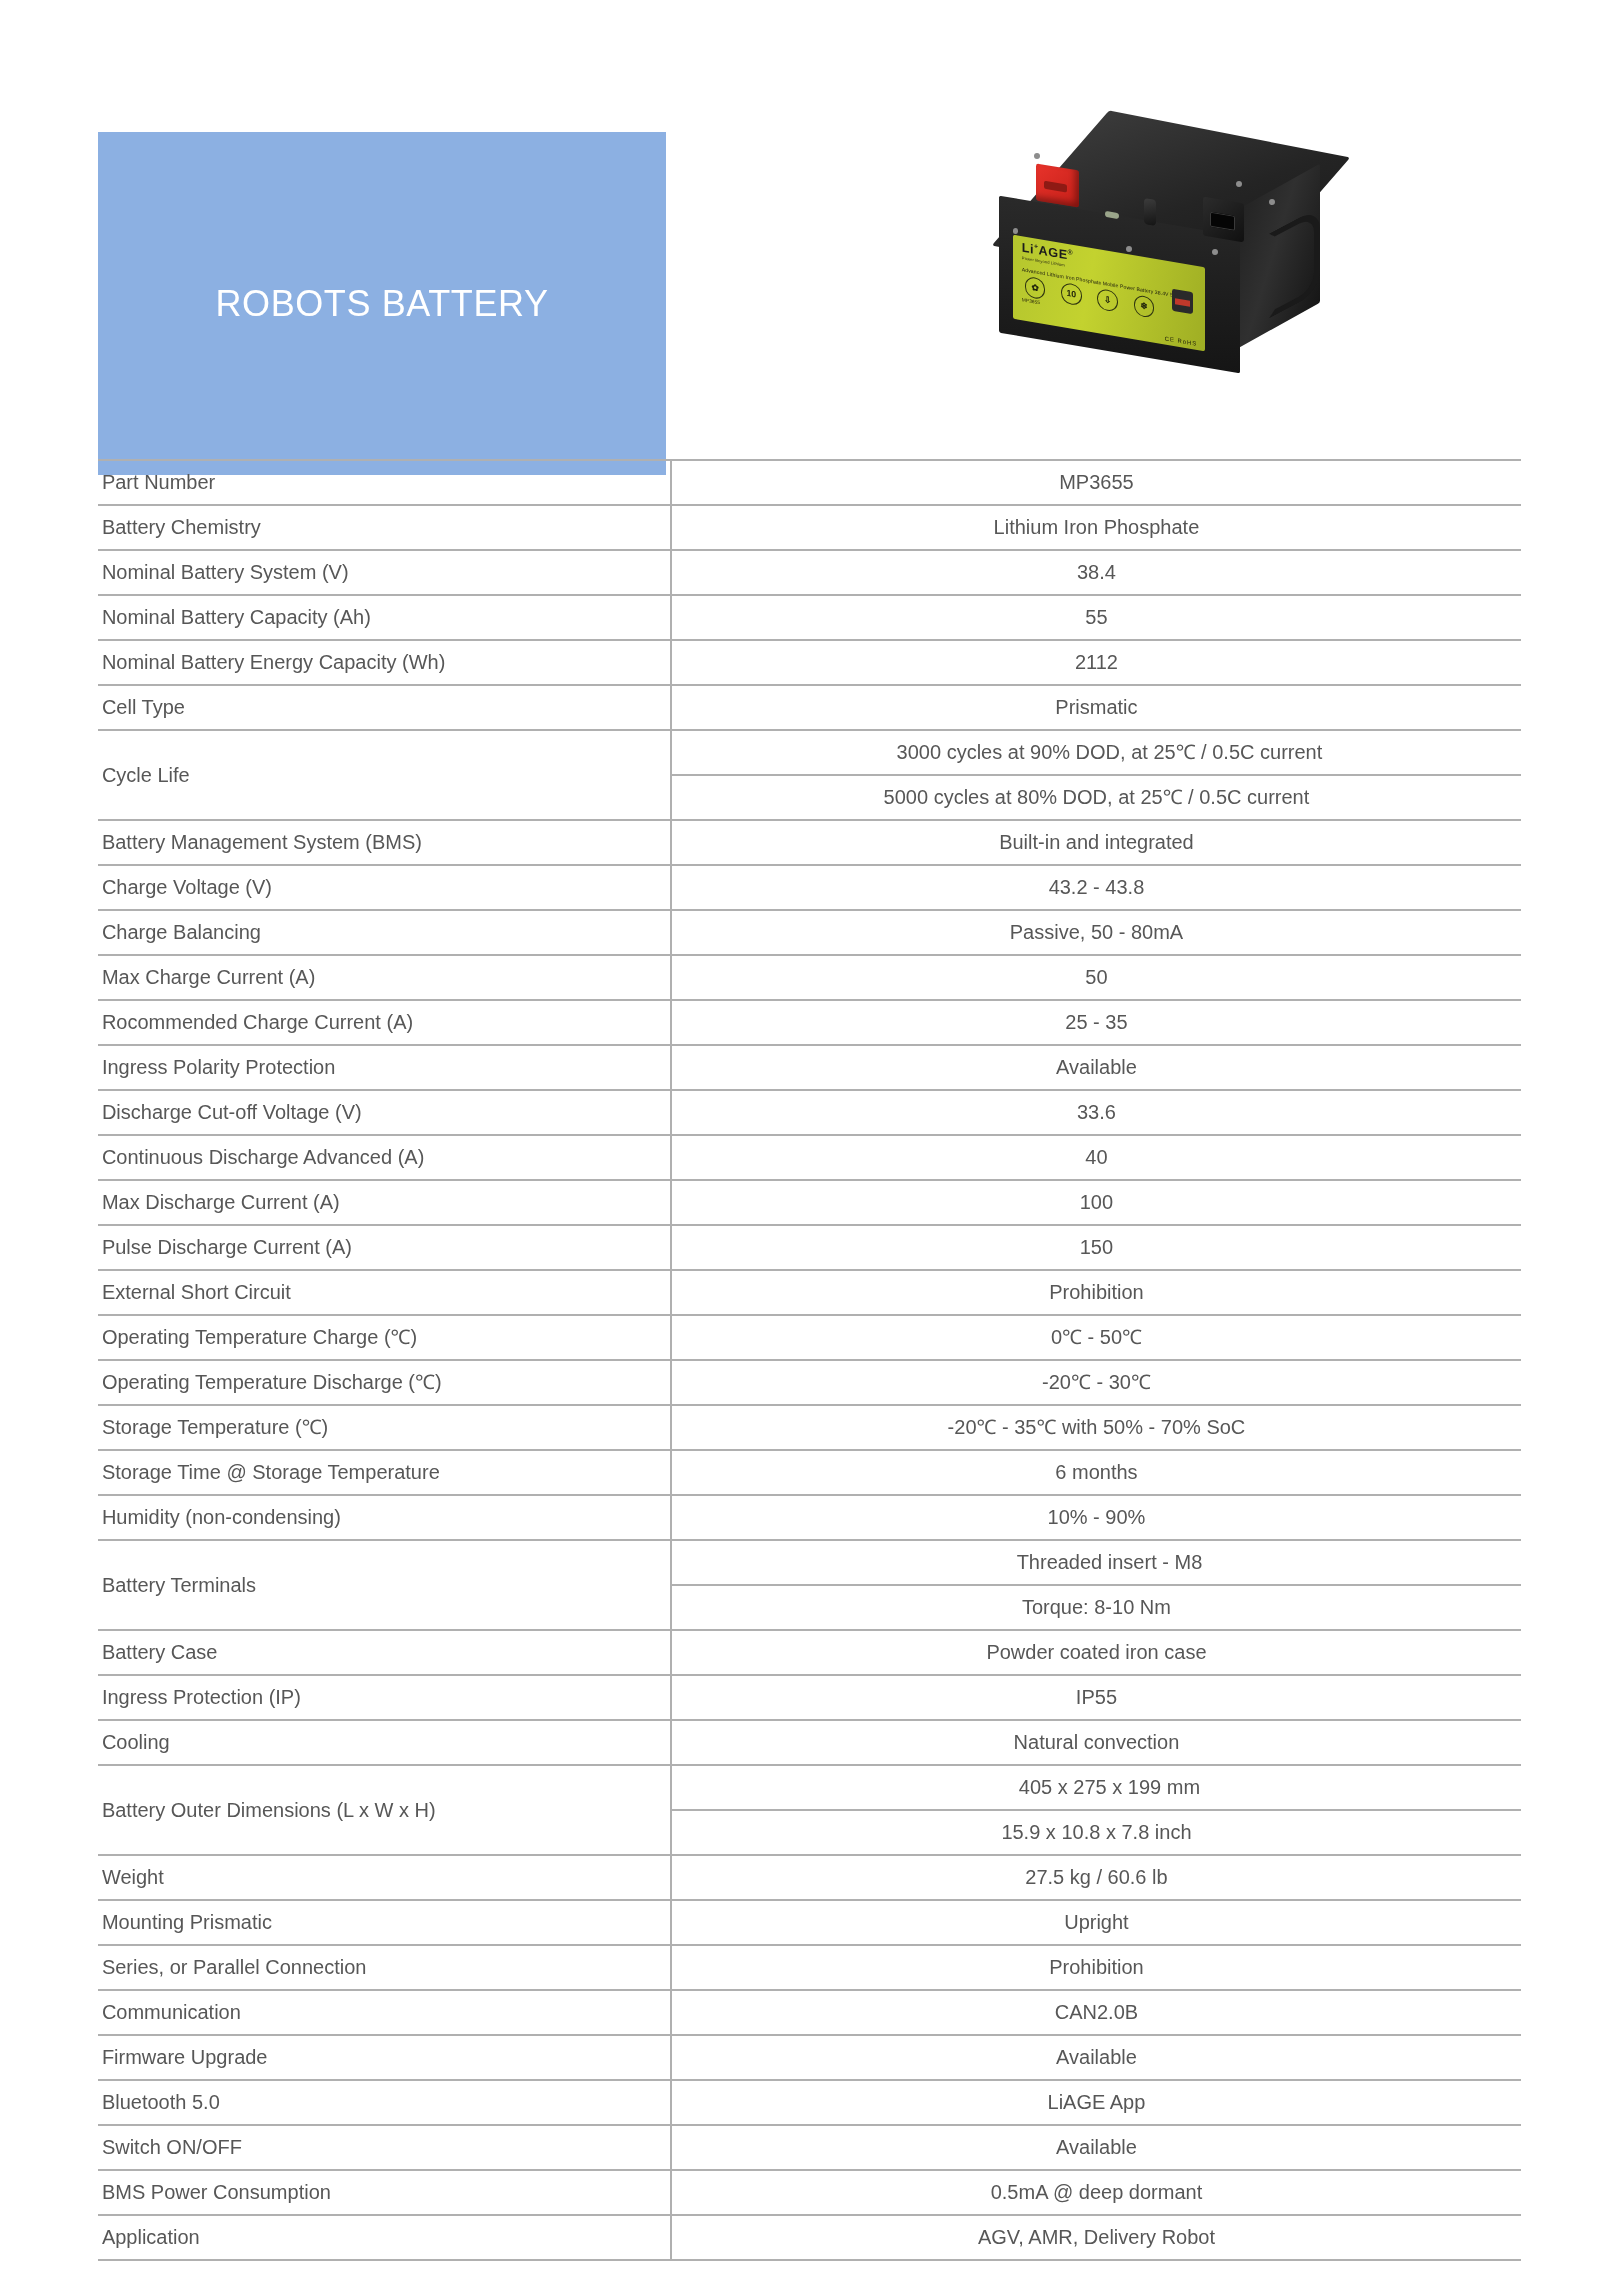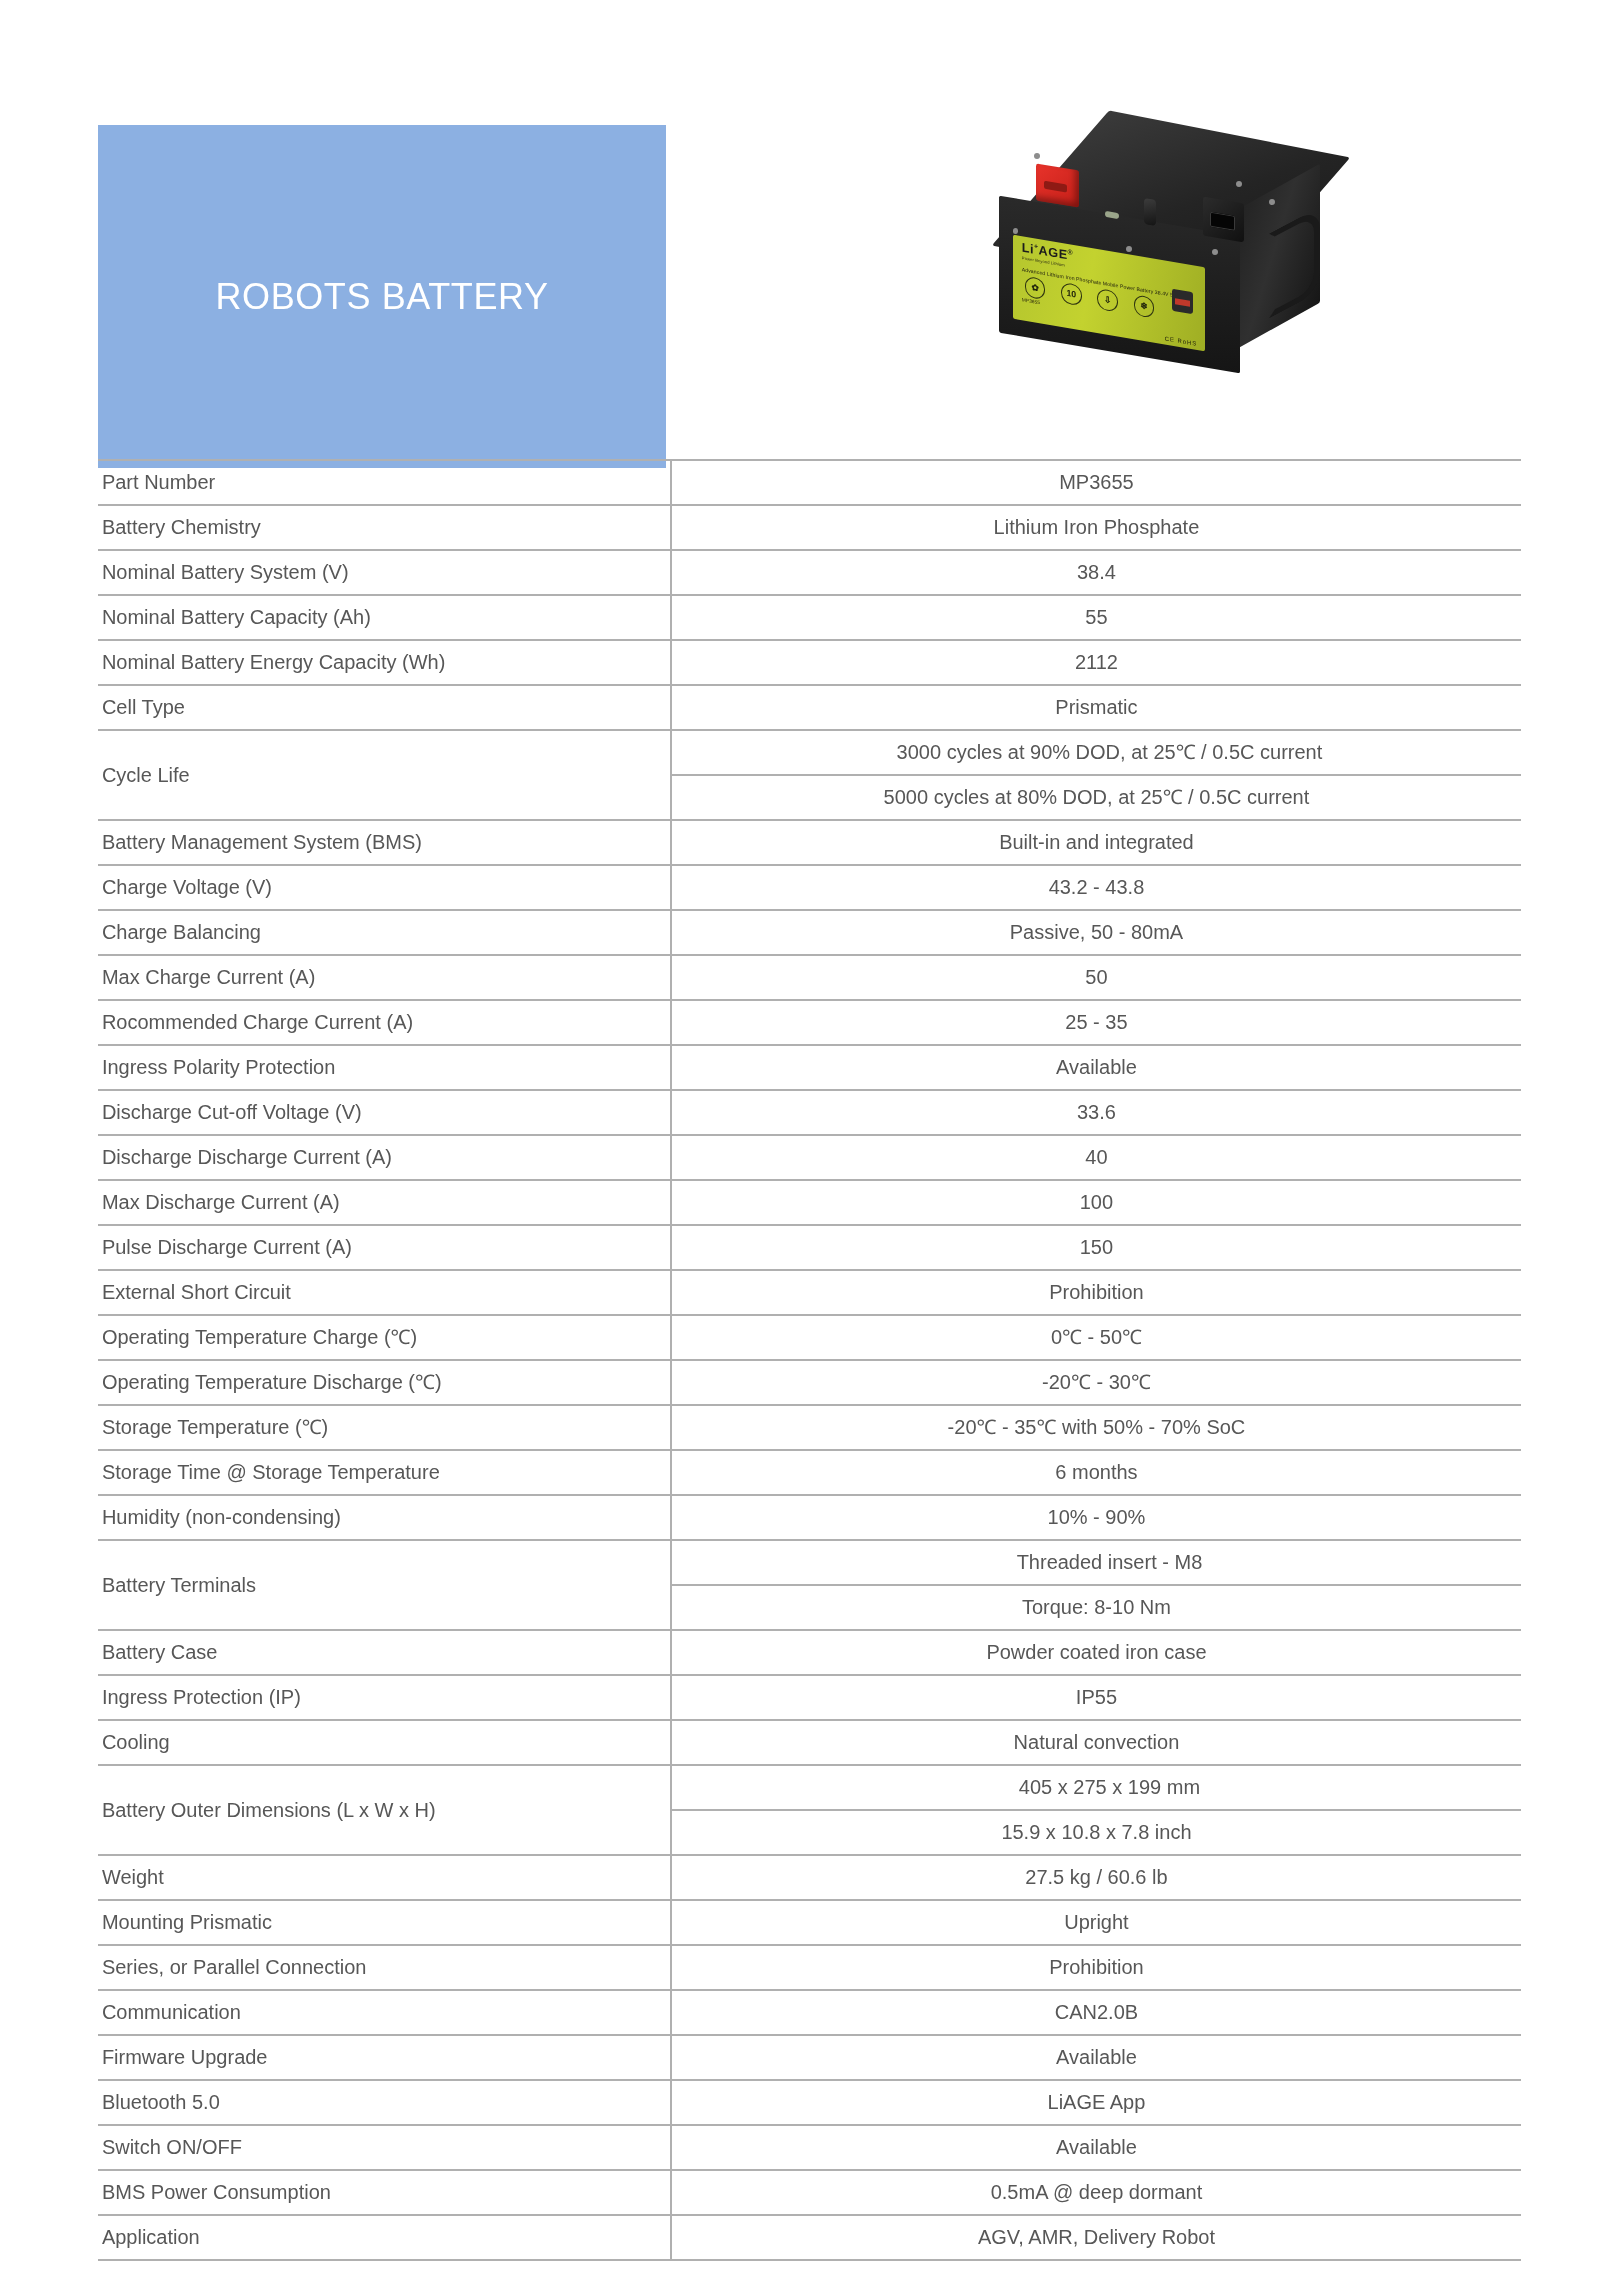--- a/index.html
+++ b/index.html
@@ -25,21 +25,21 @@
   .header-area {
     position: absolute;
     left: 98px;
     top: 116px;
     width: 1423px;
     height: 343px;
   }
   .title-block {
     position: absolute;
     left: 0;
-    top: 9px;
+    top: 16px;
     width: 568px;
     height: 343px;
     background: #8CB0E2;
     display: flex;
     align-items: center;
     justify-content: center;
   }
   .title-text {
     color: #ffffff;
     font-size: 36px;
@@ -396,21 +396,21 @@
         </tr>
         <tr>
           <td class="label">Ingress Polarity Protection</td>
           <td class="value cell-pad">Available</td>
         </tr>
         <tr>
           <td class="label">Discharge Cut-off Voltage (V)</td>
           <td class="value cell-pad">33.6</td>
         </tr>
         <tr>
-          <td class="label">Discharge Discharge Current (A)</td>
+          <td class="label">Continuous Discharge Advanced (A)</td>
           <td class="value cell-pad">40</td>
         </tr>
         <tr>
           <td class="label">Max Discharge Current (A)</td>
           <td class="value cell-pad">100</td>
         </tr>
         <tr>
           <td class="label">Pulse Discharge Current (A)</td>
           <td class="value cell-pad">150</td>
         </tr>

